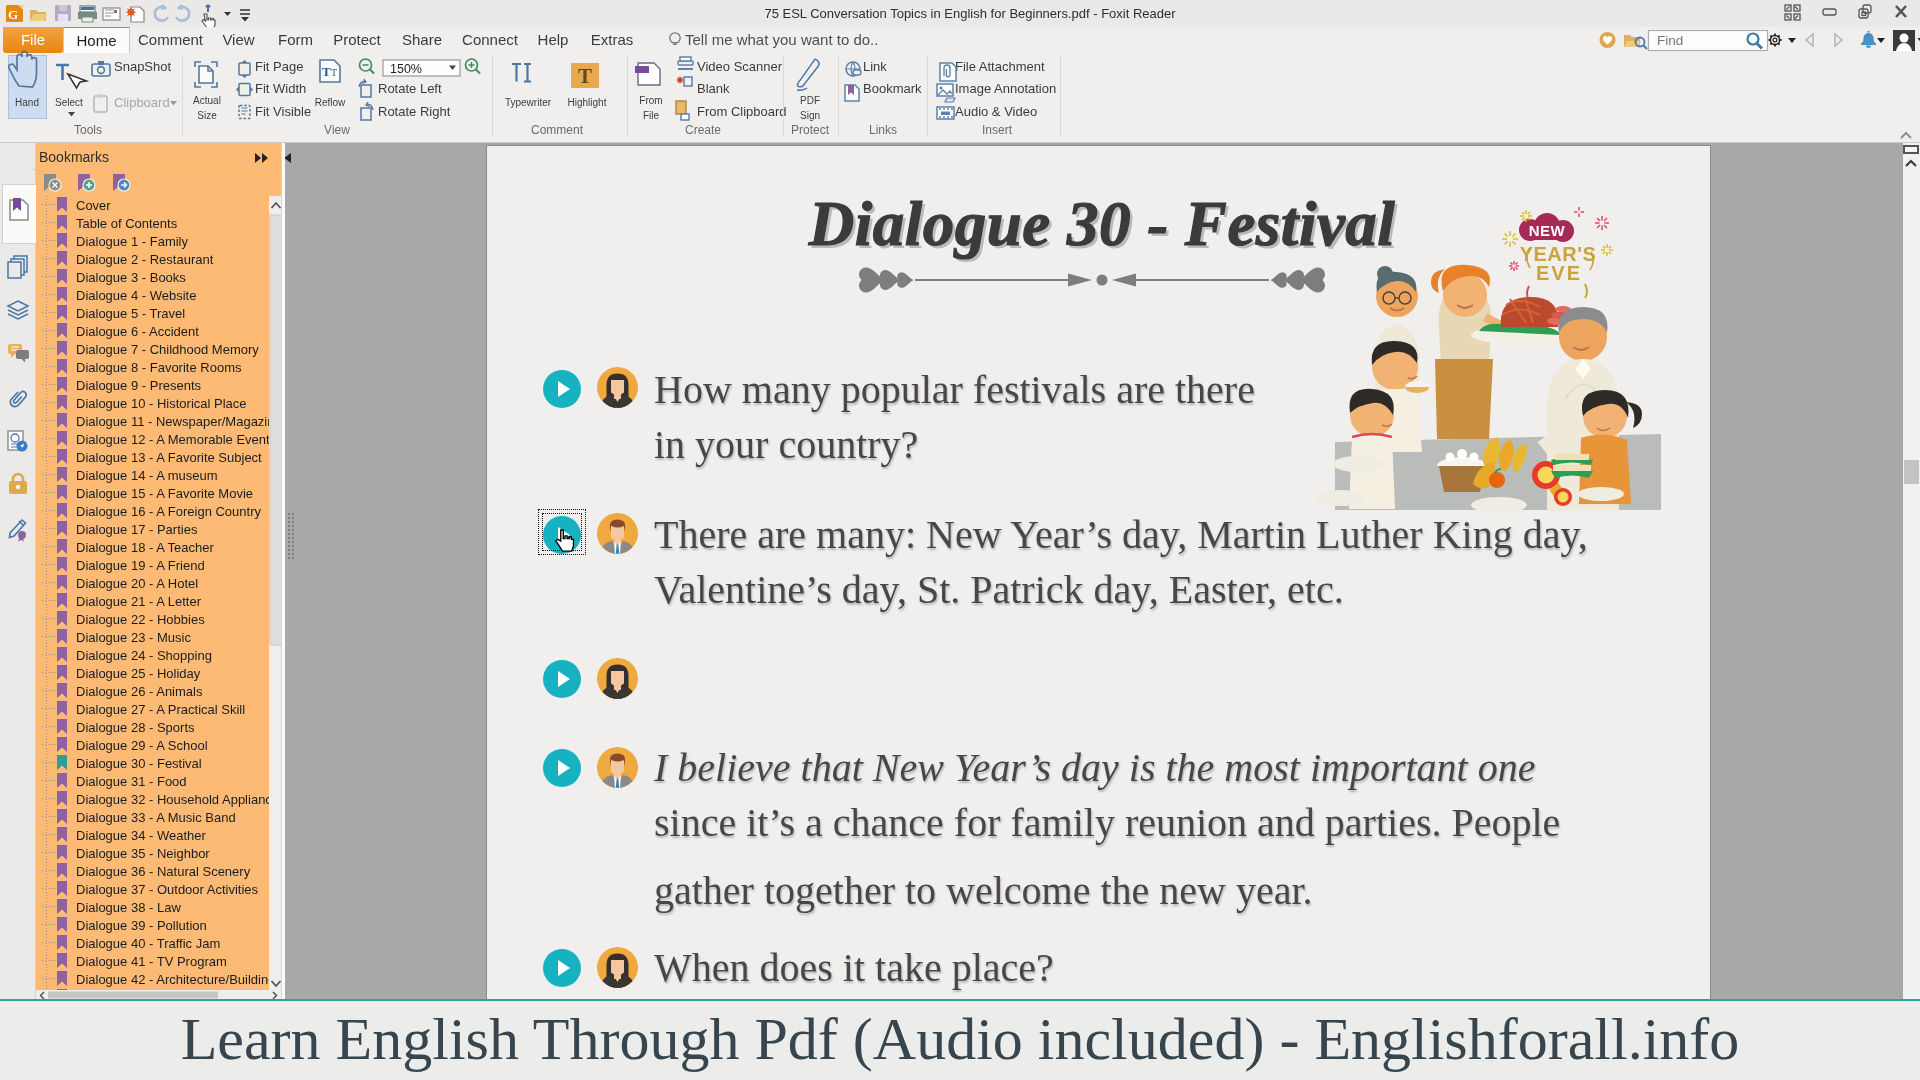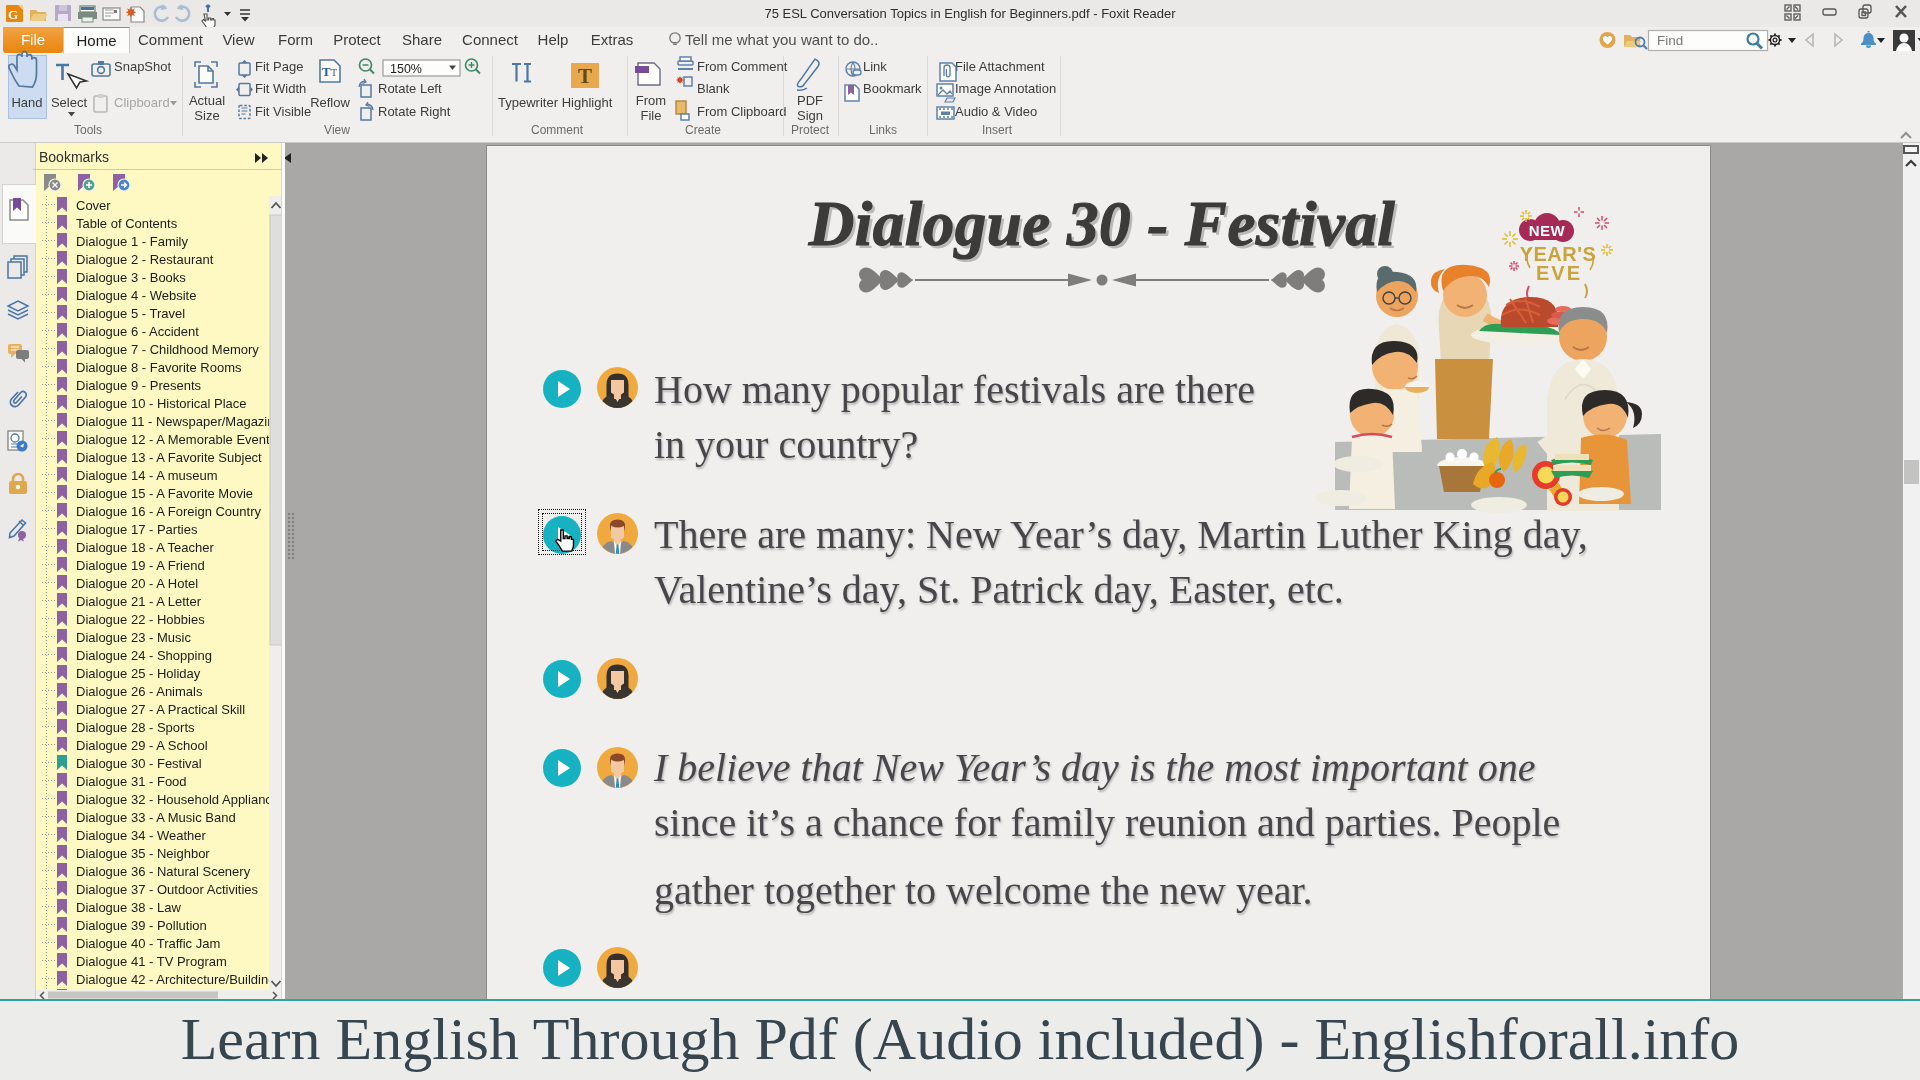--- a/index.html
+++ b/index.html
@@ -16,29 +16,29 @@
   #tabrow { left:0; top:27px; width:1920px; height:26px; background:#f0efed; }
   .tab { position:absolute; top:0; height:26px; line-height:26px; font-size:15px; color:#3b3b3b; text-align:center; }
   #tab-file { left:3px; width:60px; background:linear-gradient(#f2a243,#e8860d); color:#fff; border-radius:0 0 3px 3px; }
   #tab-home { background:#fcfcfb; color:#1e1e1e; border-left:1px solid #c8c6c4; border-right:1px solid #c8c6c4; border-top:1px solid #8c8c8c; }
 
   
   #ribbon { left:0; top:53px; width:1920px; height:90px; background:#f0efed; border-bottom:1px solid #cccac8; }
   .glabel { position:absolute; top:70px; font-size:12px; color:#6a6a68; text-align:center; width:140px; margin-left:-70px; }
   .gsep { position:absolute; top:3px; height:80px; width:1px; background:#dbd9d7; }
   .rtext { position:absolute; font-size:13px; color:#3c3c3c; white-space:nowrap; }
-  .rtext2 { position:absolute; font-size:13px; color:#3c3c3c; text-align:center; white-space:nowrap; line-height:15px; }
+  .rtext2 { position:absolute; font-size:10px; color:#3c3c3c; text-align:center; white-space:nowrap; line-height:15px; }
   .gray { color:#a6a6a4; }
   .handbtn { position:absolute; left:8px; top:2px; width:39px; height:64px; background:#cddcf1; border:1px solid #aac0de; }
 
   
   #main { left:0; top:143px; width:1920px; height:856px; background:#a9a8a6; overflow:hidden; }
   #strip { position:absolute; left:0; top:0; width:36px; height:856px; background:#ebeae8; border-right:1px solid #d4d2d0; }
   #striptab { position:absolute; left:2px; top:41px; width:34px; height:60px; background:#fafaf9; border:1px solid #d4d2d0; border-right:none; }
-  #panel { position:absolute; left:36px; top:0; width:246px; height:856px; background:#fef9c3; }
+  #panel { position:absolute; left:36px; top:0; width:246px; height:856px; background:#fdba74; }
   #paneldiv { position:absolute; left:281px; top:0; width:4px; height:856px; background:#fbfbfa; border-left:1px solid #d8d6d4; }
   #page { position:absolute; left:486px; top:2px; width:1225px; height:900px; background:#f0efed; border:1px solid #8a8a88; }
   #vscroll { position:absolute; left:1903px; top:0; width:17px; height:856px; background:#f1f1f1; }
 
   
   #bmheader { position:absolute; left:3px; top:6px; font-size:14px; color:#2e2e2e; }
   #bmsep { position:absolute; left:-3px; top:26px; width:249px; height:1px; background:#c9c7c5; }
   #bmlist { position:absolute; left:0; top:53px; width:246px; height:803px; overflow:hidden; }
   .bmitem { position:absolute; left:0; height:18px; font-size:13px; color:#1c1c1c; white-space:nowrap; }
   .bmitem span { position:absolute; left:40px; top:2px; }
@@ -172,21 +172,21 @@
     <div class="rtext2" style="left:300px; top:42px; width:60px;">Reflow</div>
     <div class="rtext" style="left:378px; top:28px;">Rotate Left</div>
     <div class="rtext" style="left:378px; top:51px;">Rotate Right</div>
     <div class="glabel" style="left:337px;">View</div>
     <div class="gsep" style="left:492px;"></div>
     <div class="rtext2" style="left:497px; top:42px; width:62px;">Typewriter</div>
     <div class="rtext2" style="left:556px; top:42px; width:62px;">Highlight</div>
     <div class="glabel" style="left:557px;">Comment</div>
     <div class="gsep" style="left:627px;"></div>
     <div class="rtext2" style="left:621px; top:40px; width:60px;">From<br>File</div>
-    <div class="rtext" style="left:697px; top:6px;">From Comment</div>
+    <div class="rtext" style="left:697px; top:6px;">Video Scanner</div>
     <div class="rtext" style="left:697px; top:28px;">Blank</div>
     <div class="rtext" style="left:697px; top:51px;">From Clipboard</div>
     <div class="glabel" style="left:703px;">Create</div>
     <div class="gsep" style="left:783px;"></div>
     <div class="rtext2" style="left:780px; top:40px; width:60px;">PDF<br>Sign</div>
     <div class="glabel" style="left:810px;">Protect</div>
     <div class="gsep" style="left:838px;"></div>
     <div class="rtext" style="left:863px; top:6px;">Link</div>
     <div class="rtext" style="left:863px; top:28px;">Bookmark</div>
     <div class="glabel" style="left:883px;">Links</div>
@@ -486,20 +486,21 @@
   </g>
       </svg>
 
       <div class="dtext" style="left:167px; top:216px;">How many popular festivals are there</div>
       <div class="dtext" style="left:167px; top:271px;">in your country?</div>
       <div class="dtext" style="left:167px; top:361px;">There are many: New Year’s day, Martin Luther King day,</div>
       <div class="dtext" style="left:167px; top:416px;">Valentine’s day, St. Patrick day, Easter, etc.</div>
       <div class="dtext" style="left:167px; top:594px;font-style:italic;">I believe that New Year’s day is the most important one</div>
       <div class="dtext" style="left:167px; top:649px;">since it’s a chance for family reunion and parties. People</div>
       <div class="dtext" style="left:167px; top:705px;margin-top:12px;">gather together to welcome the new year.</div>
+      <div class="dtext" style="left:167px; top:794px;">When does it take place?</div>
 
       <div class="play" style="left:56px; top:224px;"></div>
       <div class="play" style="left:56px; top:370px;"></div>
       <div class="play" style="left:56px; top:514px;"></div>
       <div class="play" style="left:56px; top:603px;"></div>
       <div class="play" style="left:56px; top:803px;"></div>
 
       <svg class="avatar av-w" style="left:110px; top:221px;" viewBox="0 0 41 41">
   <defs>
           <clipPath id="cw1">

